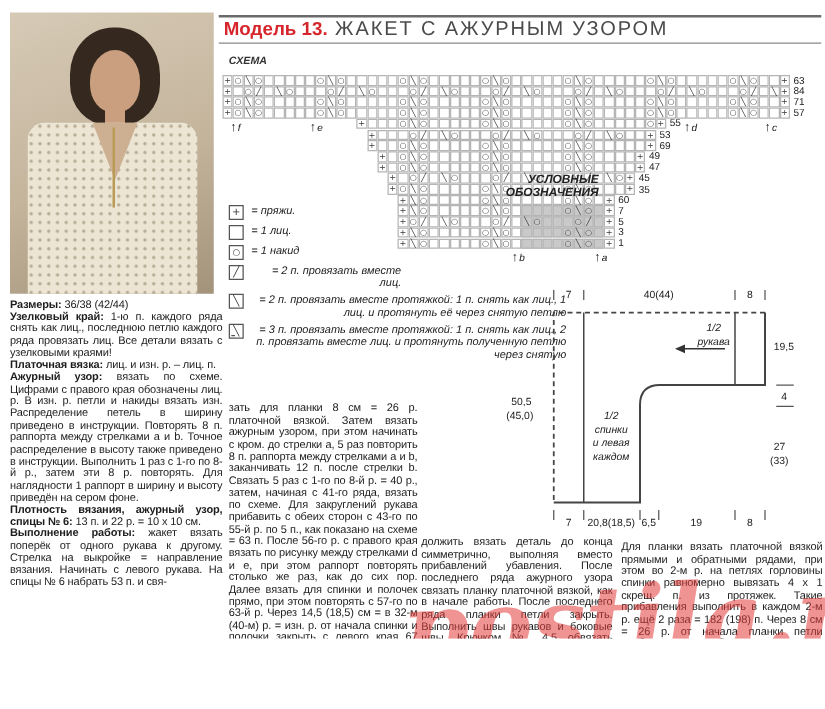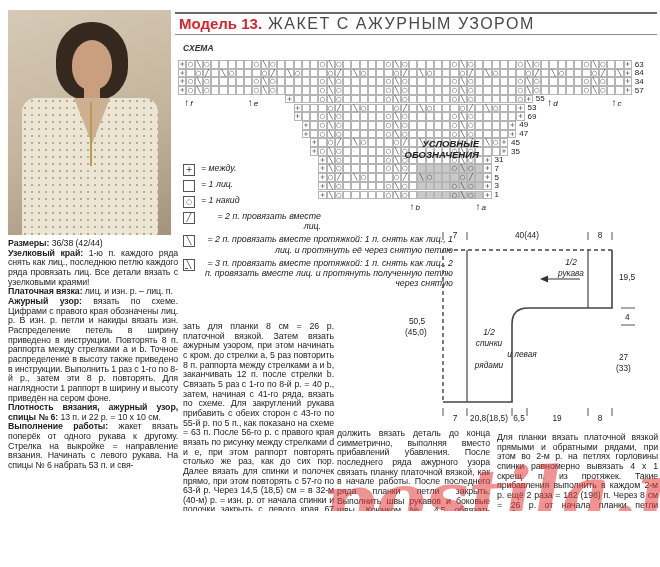--- a/index.html
+++ b/index.html
@@ -255,21 +255,21 @@
         <div class="cc" style="left: 371.25px; top: 17.4px;"></div>
         <div class="cc" style="left: 379.5px; top: 17.4px;"></div>
         <div class="cc" style="left: 387.75px; top: 17.4px;"></div>
         <div class="cc" style="left: 396px; top: 17.4px;"></div>
         <div class="cc" style="left: 404.25px; top: 17.4px;">○</div>
         <div class="cc" style="left: 412.5px; top: 17.4px;">╲</div>
         <div class="cc" style="left: 420.75px; top: 17.4px;">○</div>
         <div class="cc" style="left: 429px; top: 17.4px;"></div>
         <div class="cc" style="left: 437.25px; top: 17.4px;"></div>
         <div class="cc" style="left: 445.5px; top: 17.4px;">+</div>
-        <div class="rnum" style="left: 456.75px; top: 16.9px;">34</div>
+        <div class="rnum" style="left: 456.75px; top: 16.9px;">71</div>
         <div class="cc" style="left: 0px; top: 26.1px;">+</div>
         <div class="cc" style="left: 8.25px; top: 26.1px;">○</div>
         <div class="cc" style="left: 16.5px; top: 26.1px;">╲</div>
         <div class="cc" style="left: 24.75px; top: 26.1px;">○</div>
         <div class="cc" style="left: 33px; top: 26.1px;"></div>
         <div class="cc" style="left: 41.25px; top: 26.1px;"></div>
         <div class="cc" style="left: 49.5px; top: 26.1px;"></div>
         <div class="cc" style="left: 57.75px; top: 26.1px;"></div>
         <div class="cc" style="left: 66px; top: 26.1px;"></div>
         <div class="cc" style="left: 74.25px; top: 26.1px;">○</div>
@@ -526,21 +526,21 @@
         <div class="cc" style="left: 231px; top: 95.7px;"></div>
         <div class="cc" style="left: 239.25px; top: 95.7px;"></div>
         <div class="cc" style="left: 247.5px; top: 95.7px;"></div>
         <div class="cc" style="left: 255.75px; top: 95.7px;"></div>
         <div class="cc" style="left: 264px; top: 95.7px;"></div>
         <div class="cc" style="left: 272.25px; top: 95.7px;">○</div>
         <div class="cc" style="left: 280.5px; top: 95.7px;">╲</div>
         <div class="cc" style="left: 288.75px; top: 95.7px;">○</div>
         <div class="cc" style="left: 297px; top: 95.7px;"></div>
         <div class="cc" style="left: 305.25px; top: 95.7px;">+</div>
-        <div class="rnum" style="left: 316.5px; top: 95.2px;">31</div>
+        <div class="rnum" style="left: 316.5px; top: 95.2px;">60</div>
         <div class="cc" style="left: 140.25px; top: 104.4px;">+</div>
         <div class="cc" style="left: 148.5px; top: 104.4px;">╲</div>
         <div class="cc" style="left: 156.75px; top: 104.4px;">○</div>
         <div class="cc" style="left: 165px; top: 104.4px;"></div>
         <div class="cc" style="left: 173.25px; top: 104.4px;"></div>
         <div class="cc" style="left: 181.5px; top: 104.4px;"></div>
         <div class="cc" style="left: 189.75px; top: 104.4px;"></div>
         <div class="cc" style="left: 198px; top: 104.4px;"></div>
         <div class="cc" style="left: 206.25px; top: 104.4px;">○</div>
         <div class="cc" style="left: 214.5px; top: 104.4px;">╲</div>
@@ -629,21 +629,21 @@
         <div class="arr" style="left: 231.475px; top: 141.2px;"><b>↑</b>b</div>
         <div class="arr" style="left: 297.475px; top: 141.2px;"><b>↑</b>a</div>
       </div>
   </div>
 
   <div id="legend">
     <div class="ltitle">УСЛОВНЫЕ</div>
     <div class="ltitle">ОБОЗНАЧЕНИЯ</div>
     <div class="litem">
       <span class="lsym" data-sym="edge"></span>
-      <span class="llabel">= между.</span>
+      <span class="llabel">= пряжи.</span>
     </div>
     <div class="litem">
       <span class="lsym" data-sym="knit"></span>
       <span class="llabel">= 1 лиц.</span>
     </div>
     <div class="litem">
       <span class="lsym" data-sym="yo"></span>
       <span class="llabel">= 1 накид</span>
     </div>
     <div class="litem">
@@ -694,22 +694,22 @@
     <span class="m" style="left:224px;top:44px;">19,5</span>
     <span class="m" style="left:230px;top:84px;">4</span>
     <span class="m" style="left:224px;top:124px;">27</span>
     <span class="m" style="left:221px;top:135px;">(33)</span>
     <span class="m" style="left:14px;top:88px;">50,5</span>
     <span class="m" style="left:10px;top:99px;">(45,0)</span>
     <span class="mi" style="left:158px;top:29px;width:36px;">1/2</span>
     <span class="mi" style="left:151px;top:40px;width:50px;">рукава</span>
     <span class="mi" style="left:74px;top:99px;width:40px;">1/2</span>
     <span class="mi" style="left:74px;top:110px;width:40px;">спинки</span>
-    <span class="mi" style="left:74px;top:121px;width:40px;margin-left:33px;">и левая</span>
-    <span class="mi" style="left:74px;top:132px;width:40px;">рядами</span>
+    <span class="mi" style="left:74px;top:121px;width:40px;">и левая</span>
+    <span class="mi" style="left:74px;top:132px;width:40px;">каждом</span>
   </div>
 
   <div id="col1" class="tcol">
       <p><b>Размеры: </b>36/38 (42/44)</p>
       <p><b>Узелковый край: </b>1-ю п. каждого ряда снять как лиц., последнюю петлю каждого ряда провязать лиц. Все детали вязать с узелковыми краями!</p>
       <p><b>Платочная вязка: </b>лиц. и изн. р. – лиц. п.</p>
       <p><b>Ажурный узор: </b>вязать по схеме. Цифрами с правого края обозначены лиц. р. В изн. р. петли и накиды вязать изн. Распределение петель в ширину приведено в инструкции. Повторять 8 п. раппорта между стрелками a и b. Точное распределение в высоту также приведено в инструкции. Выполнить 1 раз с 1-го по 8-й р., затем эти 8 р. повторять. Для наглядности 1 раппорт в ширину и высоту приведён на сером фоне.</p>
       <p><b>Плотность вязания, ажурный узор, спицы № 6: </b>13 п. и 22 р. = 10 х 10 см.</p>
       <p><b>Выполнение работы: </b>жакет вязать поперёк от одного рукава к другому. Стрелка на выкройке = направление вязания. Начинать с левого рукава. На спицы № 6 набрать 53 п. и свя-</p>
     </div>

